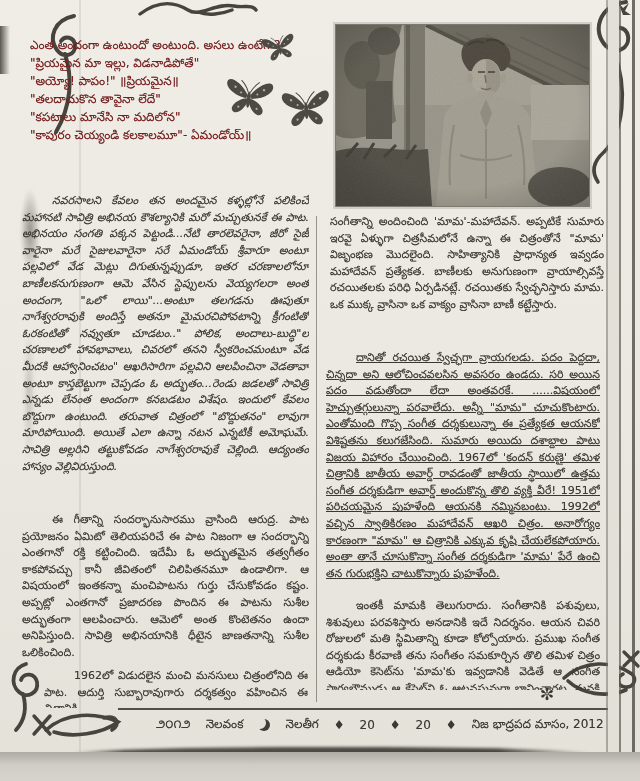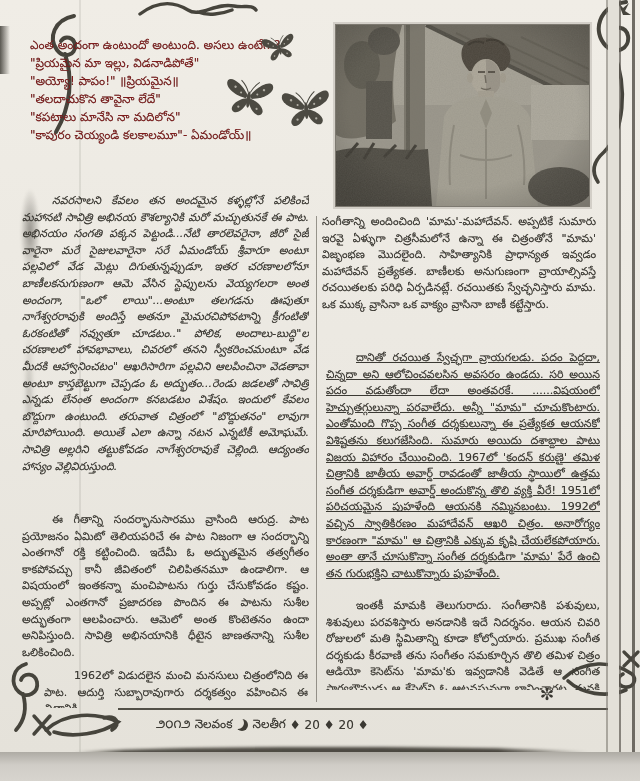--- a/index.html
+++ b/index.html
@@ -53,30 +53,30 @@
 
   
   .para{position:absolute;font-size:11px;line-height:16.6px;color:#3b3933;
     text-align:justify;overflow:hidden;text-indent:30px;
     text-shadow:0 0 .4px rgba(59,57,51,.5);}
   .noindent{text-indent:0;}
   .pl0{left:22px;top:124px;width:287px;height:68px;}
   .pl1{left:22px;top:193px;width:287px;height:317px;font-style:italic;}
   .pl2{left:22px;top:512px;width:287px;height:154px;}
   .pl3{left:44px;top:668px;width:264px;height:40px;}
-  .pr0{left:322px;top:214px;width:274px;height:133px;}
+  .pr0{left:330px;top:214px;width:274px;height:133px;}
   .pr1{left:326px;top:350px;width:274px;height:249px;text-decoration:underline;}
   .pr2{left:326px;top:598px;width:274px;height:92px;}
   .col-divider{position:absolute;left:316px;top:216px;width:1px;height:486px;background:rgba(78,74,66,.55);}
 
   .end-flower{position:absolute;left:540px;top:684px;font-size:17px;color:#3a3832;}
 
   
   .footer-rule{position:absolute;left:118px;top:708px;width:492px;height:2px;background:#524f47;}
-  .footer{position:absolute;left:156px;top:715px;height:20px;display:flex;align-items:center;gap:4px;
+  .footer{position:absolute;left:156px;top:715px;height:20px;display:flex;align-items:center;gap:15px;
     font-size:12px;color:#3b3933;white-space:nowrap;text-shadow:0 0 .4px rgba(59,57,51,.5);}
   .moon{display:inline-block;width:12px;height:12px;border-radius:50%;
     box-shadow:inset -4px -2px 0 0 #3f3d36;}
 </style>
 </head>
 <body>
 
 <div class="canvas">
   <div class="paper"></div>
 
@@ -220,20 +220,21 @@
   <div class="footer">
     <span>౨౦౧౨</span>
     <span>నెలవంక</span>
     <span class="moon"></span>
     <span>నెలతీగ</span>
     <span>♦</span>
     <span>20</span>
     <span>♦</span>
     <span>20</span>
     <span>♦</span>
+    <span>నిజ భాద్రపద మాసం, 2012</span>
   </div>
 
   <div class="redge-paper"></div>
   <div class="redge1"></div>
   <div class="redge2"></div>
   <div class="redge3"></div>
   <div class="bottom-shadow"></div>
   <div class="below-paper"></div>
 </div>
 

